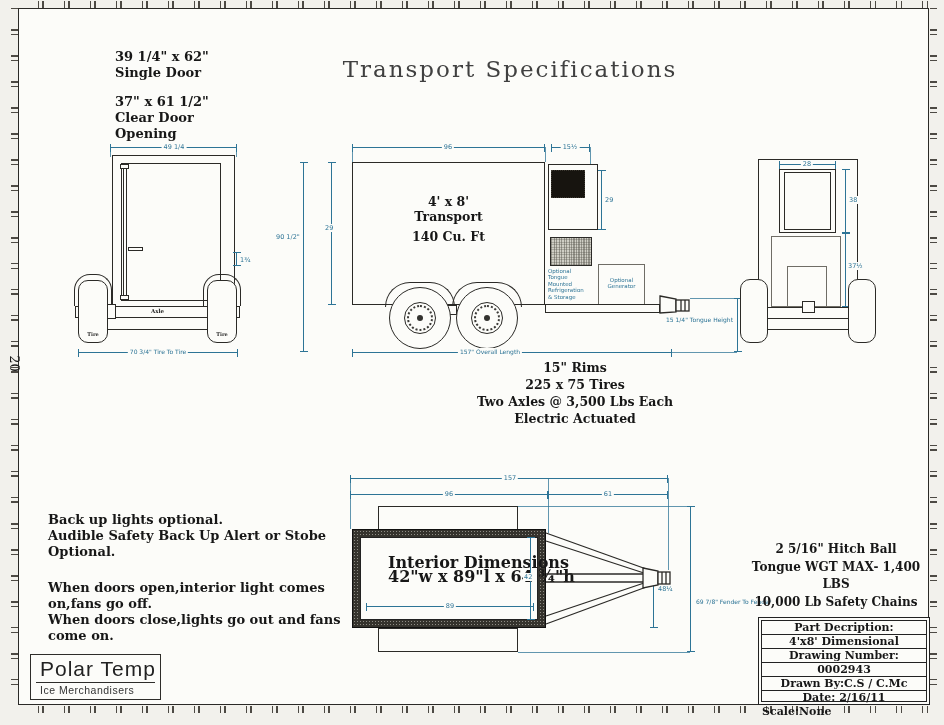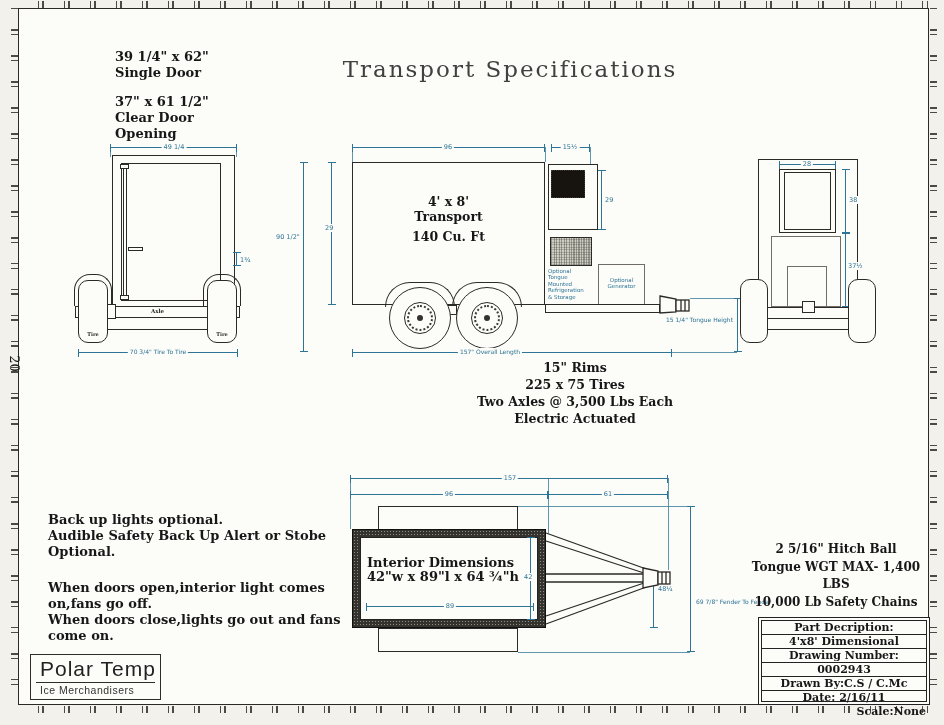--- a/index.html
+++ b/index.html
@@ -206,21 +206,21 @@
   <div class="dimh" style="left:548px;top:494px;width:120px"></div>
   <span class="dlabel" style="left:608px;top:490px">61</span>
   <div class="extv" style="left:350px;top:478px;height:51px"></div>
   <div class="extv" style="left:548px;top:478px;height:55px"></div>
   <div class="extv" style="left:668px;top:478px;height:92px"></div>
 
   <div class="ln" style="left:378px;top:506px;width:140px;height:24px"></div>
   <div class="ln" style="left:378px;top:628px;width:140px;height:24px"></div>
   <div class="wallbox" style="left:352px;top:529px;width:194px;height:99px"></div>
   <div class="abs" style="left:360px;top:537px;width:178px;height:83px;background:var(--paper);border:1px solid #222"></div>
-  <div class="abs ts" style="left:367px;top:556px;font-size:13px;line-height:14px">
+  <div class="abs ts" style="left:388px;top:556px;font-size:16px;line-height:14px">
     <div>Interior Dimensions</div>
     <div>42"w x 89"l x 64 ¾"h</div>
   </div>
   <div class="dimv" style="left:530px;top:537px;height:83px"></div>
   <span class="dlabel2" style="left:523px;top:573px">42</span>
   <div class="dimh" style="left:366px;top:606px;width:168px"></div>
   <span class="dlabel" style="left:450px;top:602px">89</span>
 
   <div class="dimv" style="left:653px;top:571px;height:57px"></div>
   <span class="dlabel2" style="left:657px;top:585px">48¼</span>
@@ -255,21 +255,21 @@
   </div>
 
   <div class="abs" style="left:758px;top:617px;width:172px;height:88px;border:1.5px solid #222;background:var(--paper);padding:2px">
     <div style="border:1px solid #222;height:100%;display:flex;flex-direction:column">
       <div class="ts" style="flex:1;text-align:center;font-size:11px;border-bottom:1px solid #222">Part Decription:</div>
       <div class="ts" style="flex:1;text-align:center;font-size:11px;border-bottom:1px solid #222">4'x8' Dimensional</div>
       <div class="ts" style="flex:1;text-align:center;font-size:11px;border-bottom:1px solid #222">Drawing Number:</div>
       <div class="ts" style="flex:1;text-align:center;font-size:11px;border-bottom:1px solid #222">0002943</div>
       <div class="ts" style="flex:1;text-align:center;font-size:11px;border-bottom:1px solid #222">Drawn By:C.S / C.Mc</div>
       <div class="ts" style="flex:1;text-align:center;font-size:11px;border-bottom:1px solid #222">Date: 2/16/11</div>
-      <div class="ts" style="flex:1;text-align:right;font-size:11px">Scale:None</div>
+      <div class="ts" style="flex:1;text-align:left;font-size:11px">Scale:None</div>
     </div>
   </div>
 
   <div class="abs" style="left:30px;top:654px;width:131px;height:46px;border:1.5px solid #2e2d2a;background:var(--paper)">
     <div style="font:21px 'Liberation Sans',sans-serif;color:#222;padding:2px 0 0 9px;letter-spacing:1px">Polar Temp</div>
     <div style="border-top:1px solid #2e2d2a;margin:1px 5px 0 5px;font:10.5px 'Liberation Sans',sans-serif;color:#333;padding:1px 0 0 4px;letter-spacing:.5px">Ice Merchandisers</div>
   </div>
 
 </div>
 

